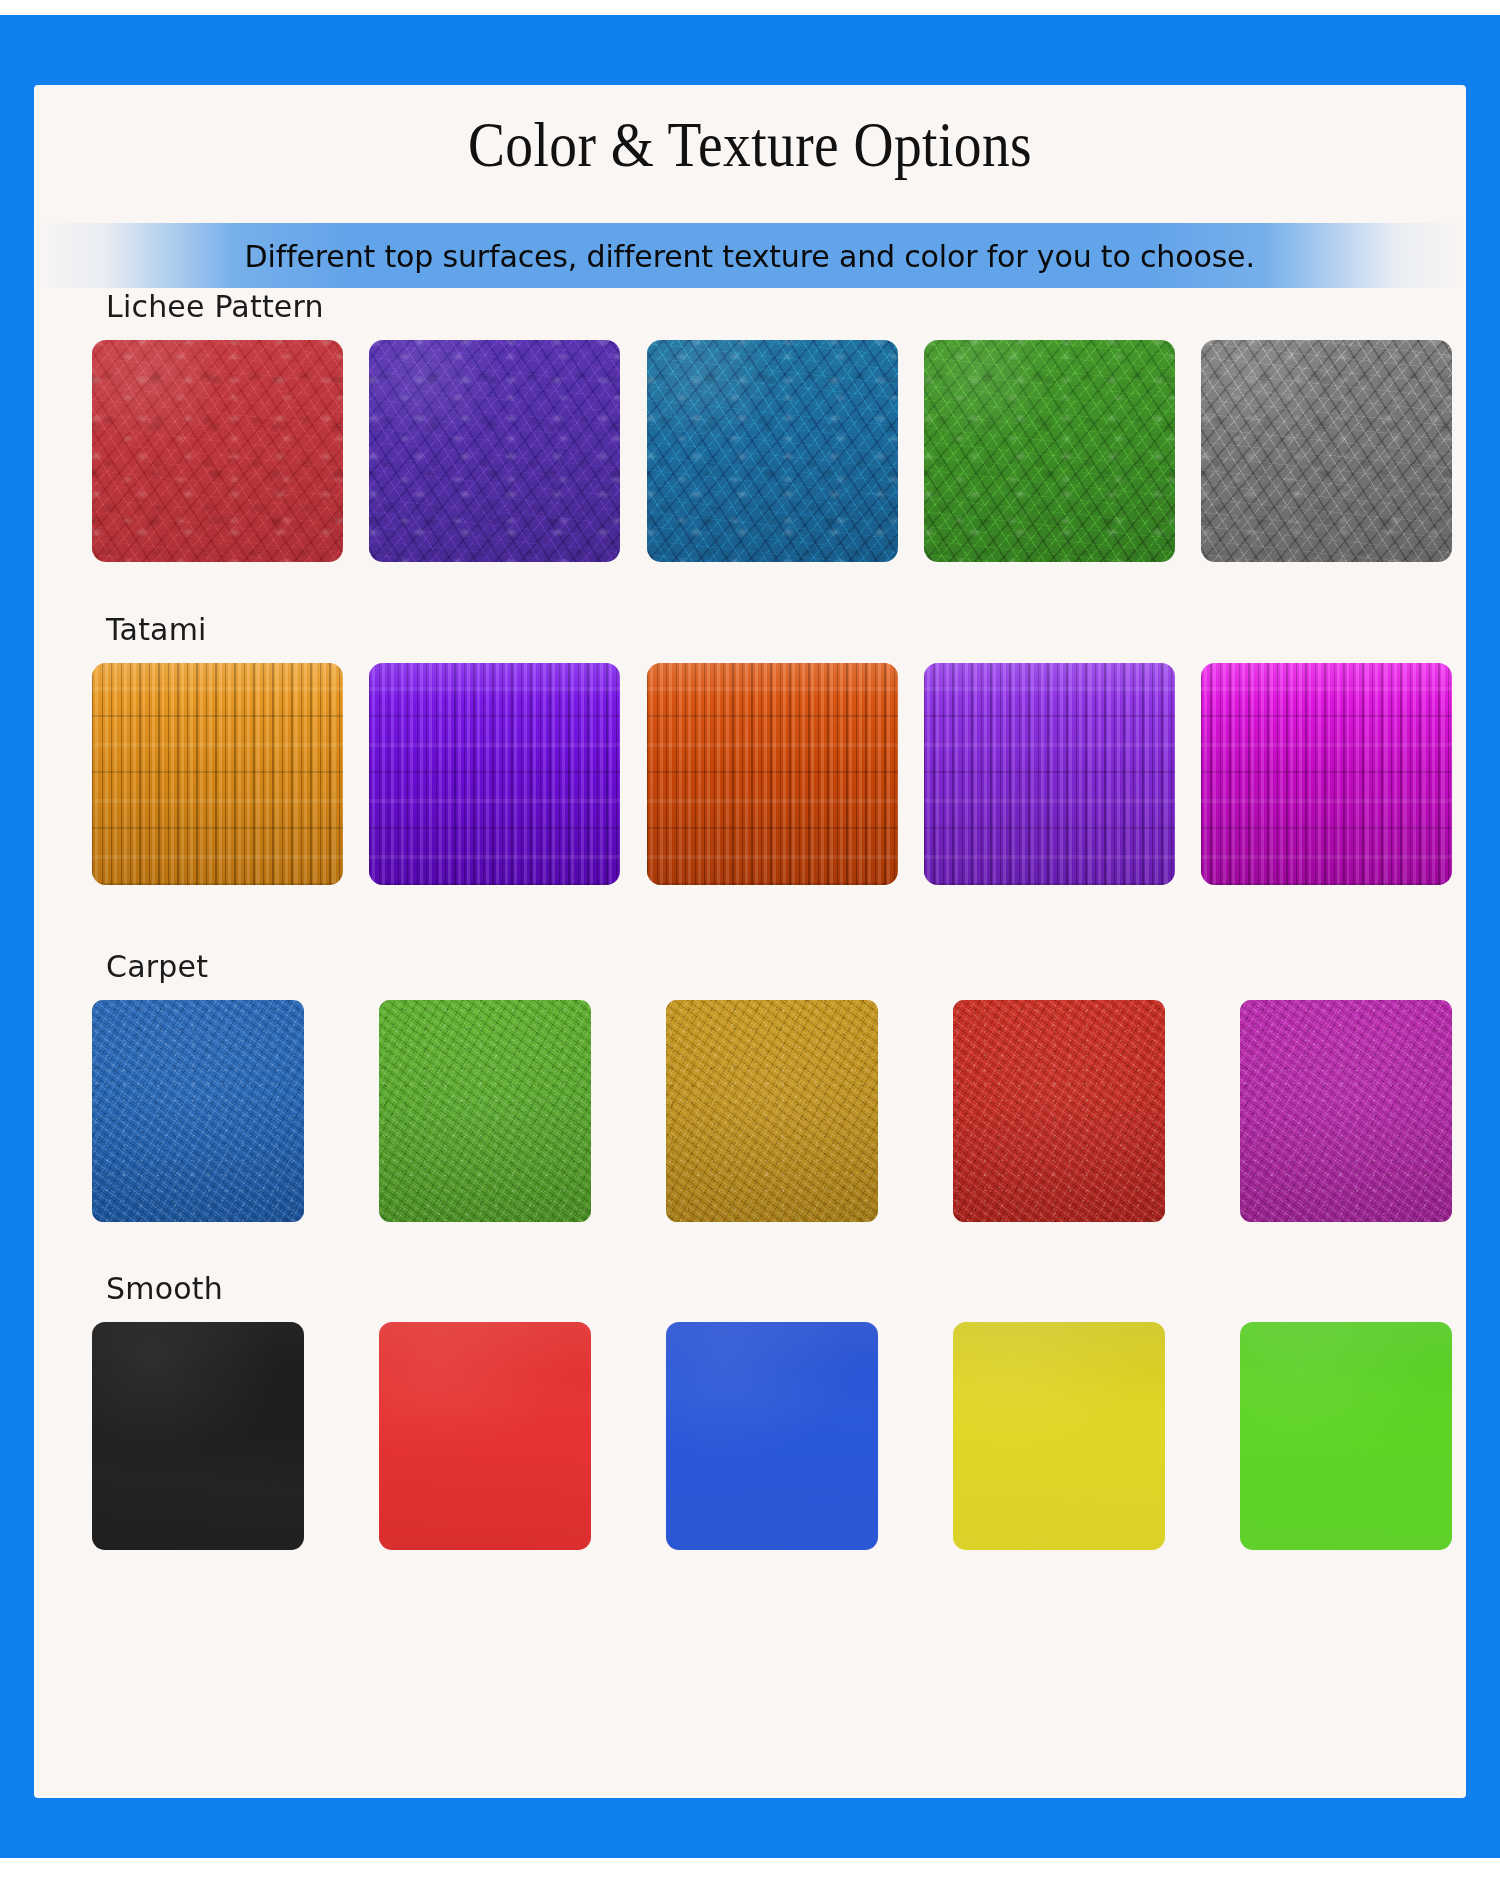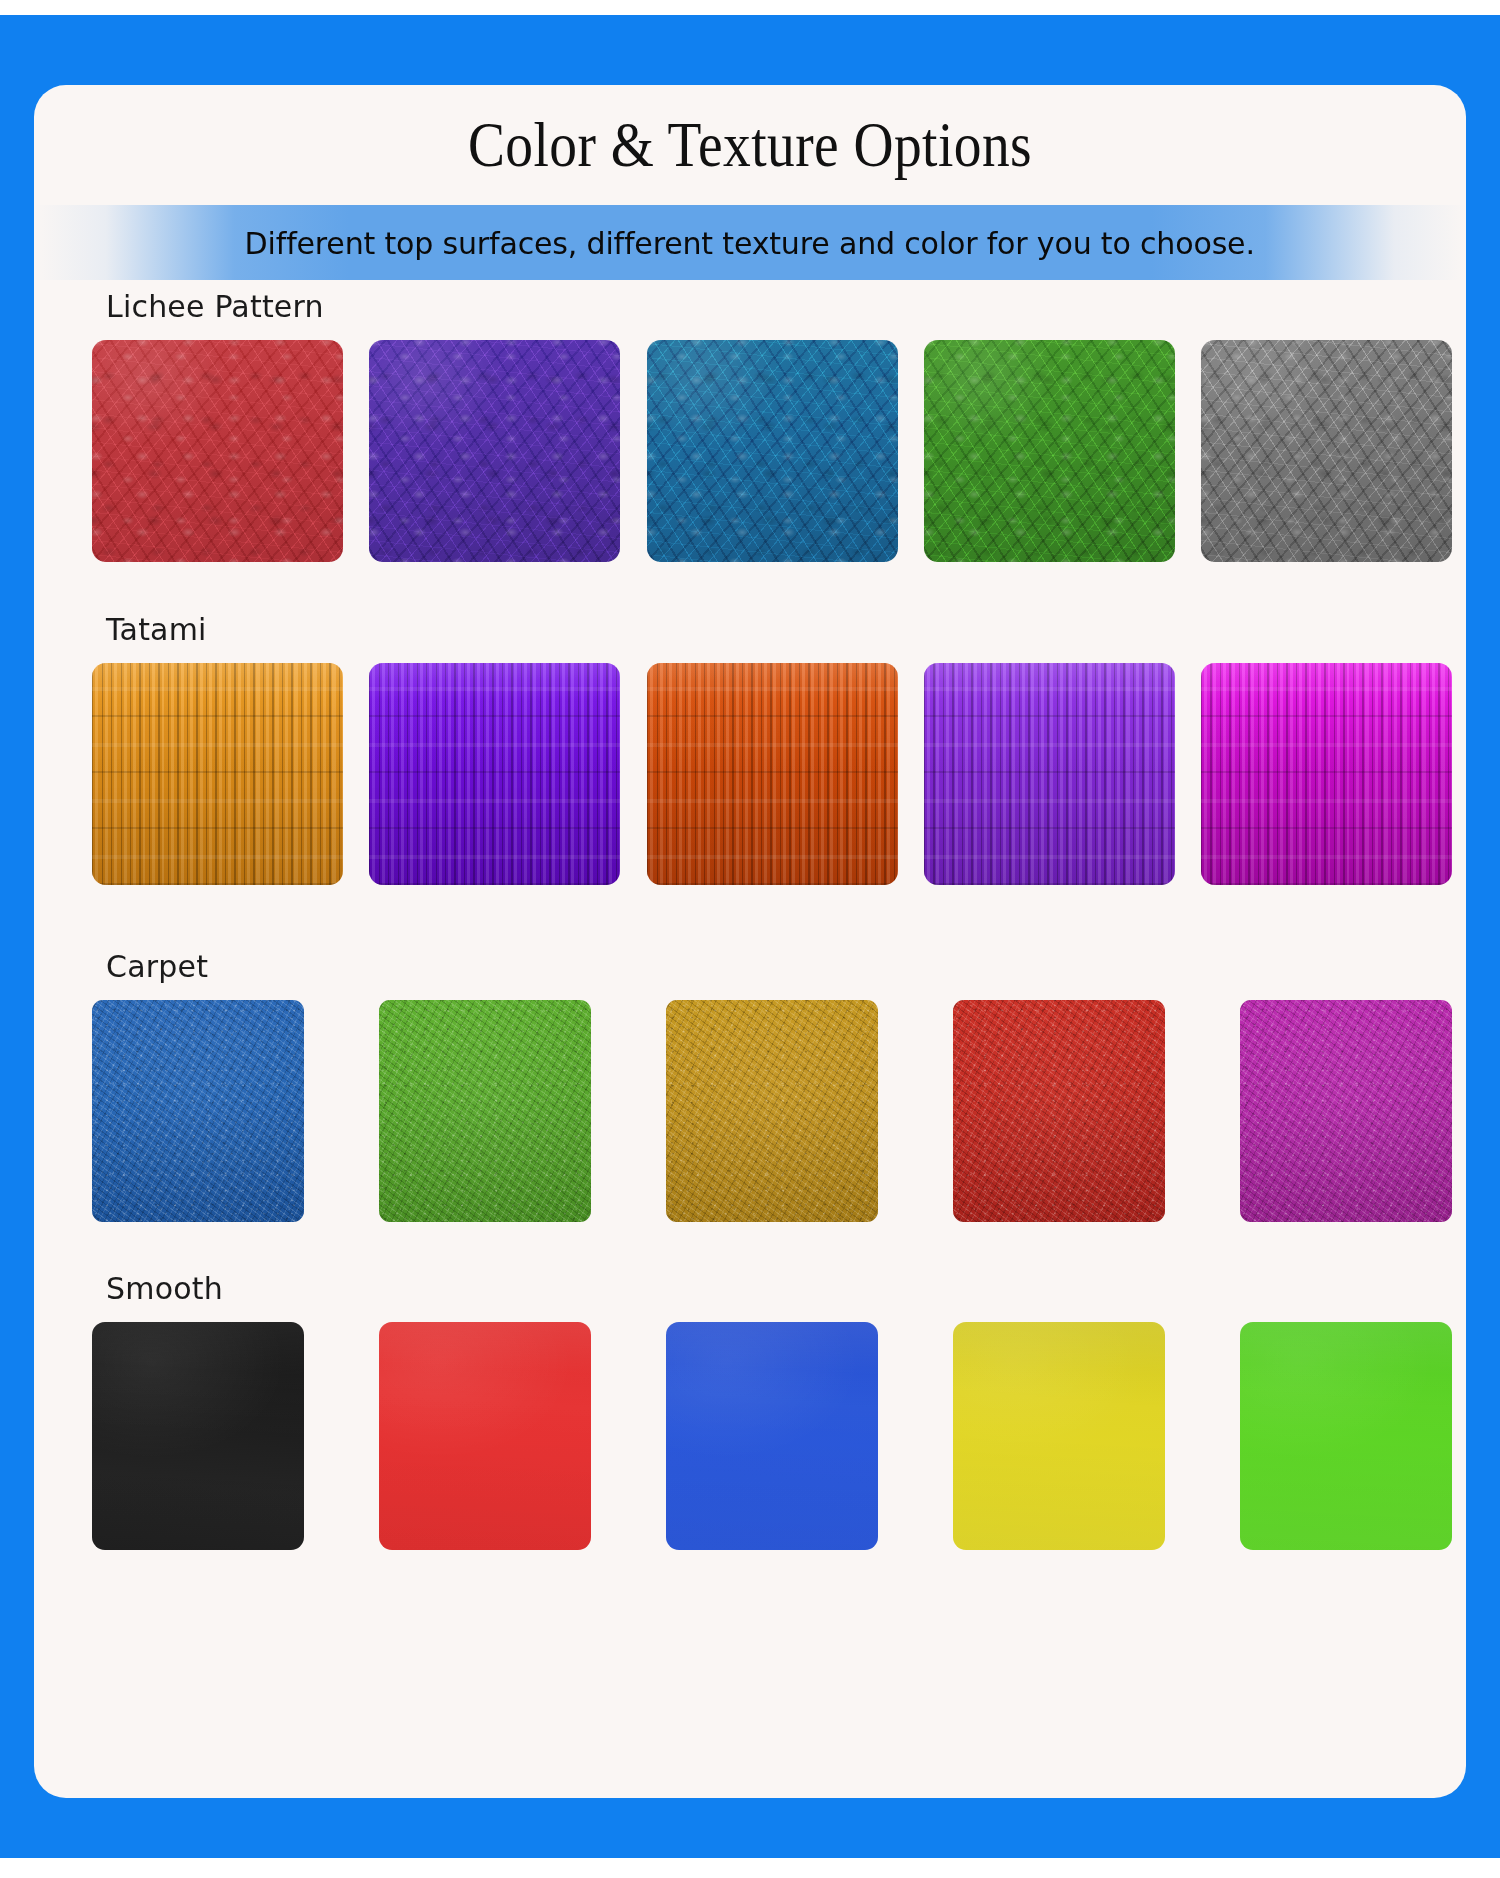--- a/index.html
+++ b/index.html
@@ -24,21 +24,21 @@
   }
 
   
   .card {
     position: absolute;
     left: 34px;
     top: 70px;
     width: 1432px;
     height: 1713px;
     background: #faf6f4;
-    border-radius: 32px;
+    border-radius: 4px;
     overflow: hidden;
   }
 
   
   .page-title {
     margin: 0;
     padding-top: 24px;
     text-align: center;
     font-family: "Liberation Serif", "DejaVu Serif", serif;
     font-size: 63px;
@@ -46,23 +46,23 @@
     letter-spacing: 0.5px;
     color: #111111;
     line-height: 1.15;
     transform: scaleX(0.88);
   }
 
   
   .subtitle-banner {
     position: absolute;
     left: 0;
-    top: 120px;
+    top: 138px;
     width: 1432px;
-    height: 75px;
+    height: 65px;
     background: linear-gradient(90deg,
         rgba(255,255,255,0) 0%,
         rgba(110,170,235,0.12) 5%,
         rgba(96,163,233,0.85) 14%,
         #62a4e9 22%,
         #62a4e9 78%,
         rgba(96,163,233,0.85) 86%,
         rgba(110,170,235,0.12) 95%,
         rgba(255,255,255,0) 100%);
     display: flex;

